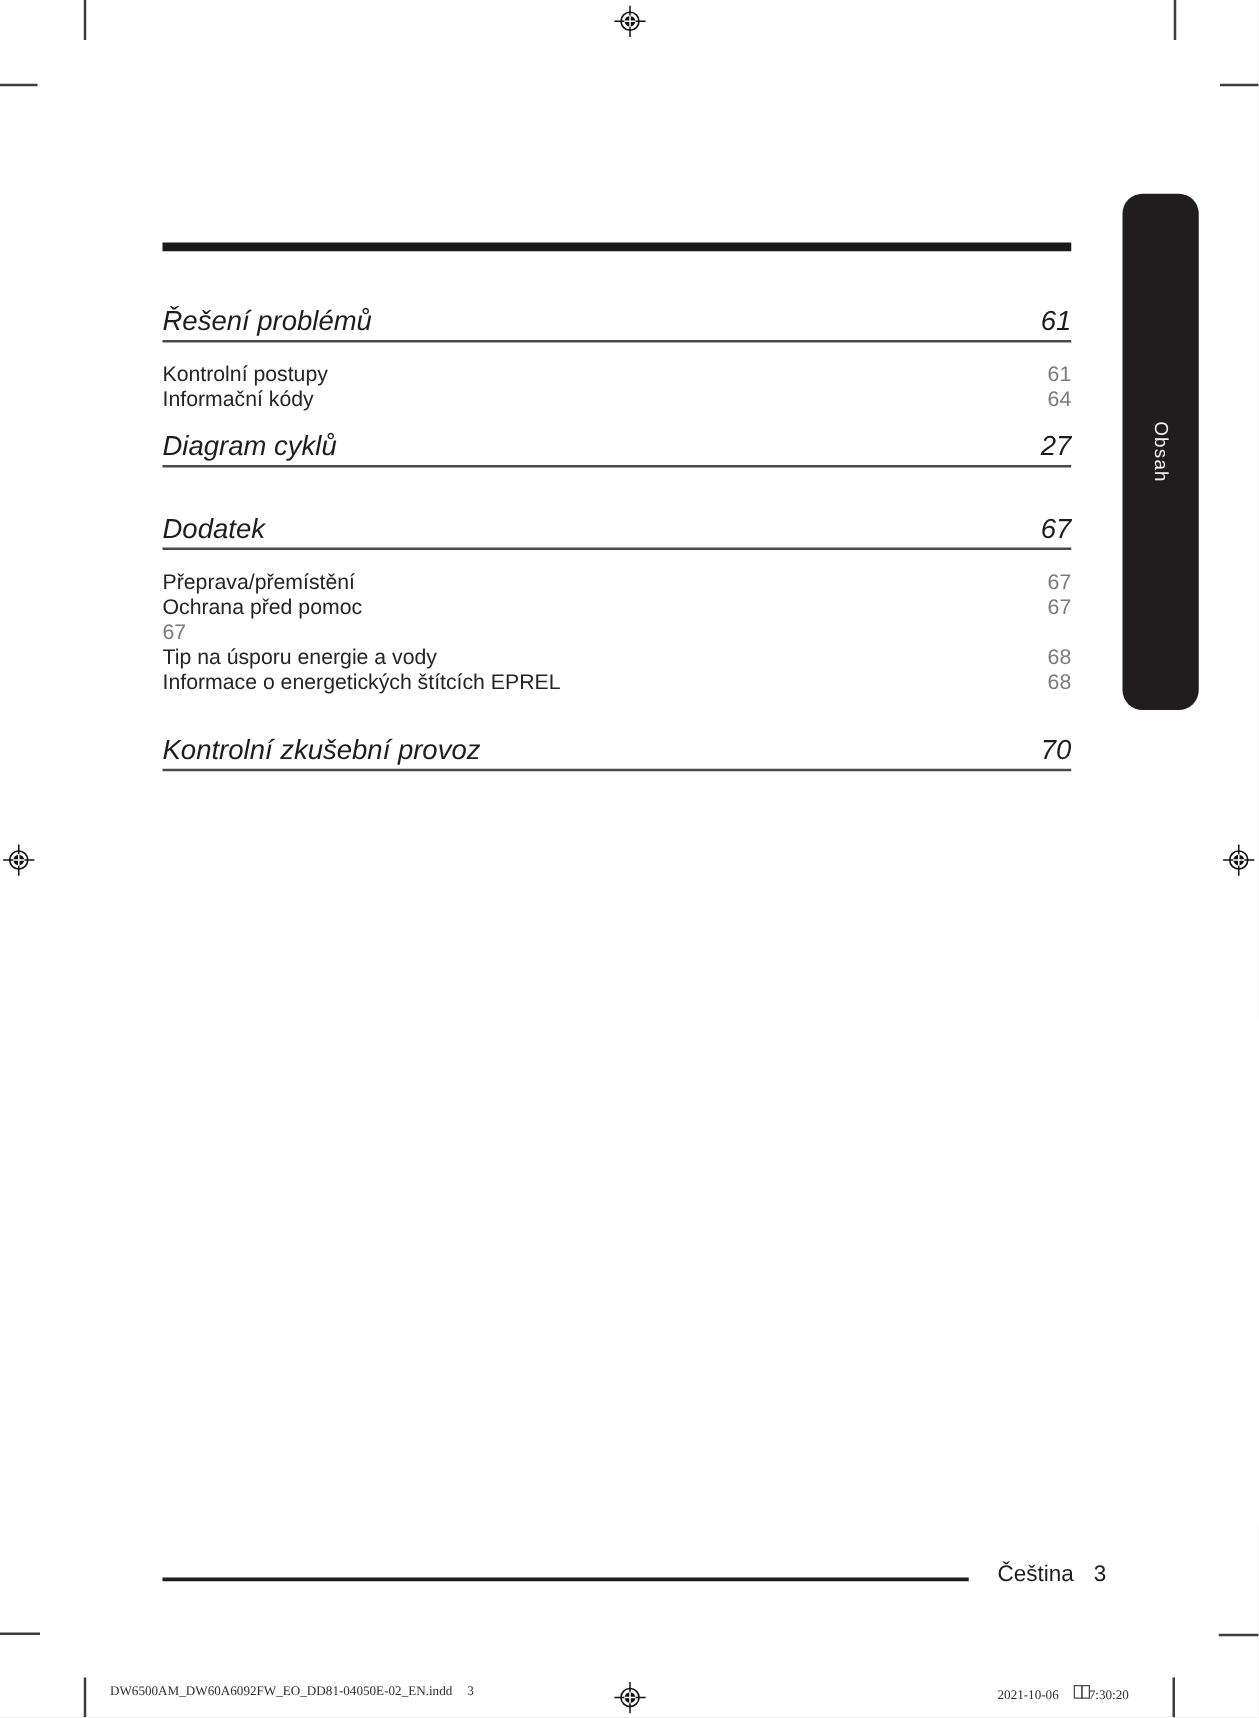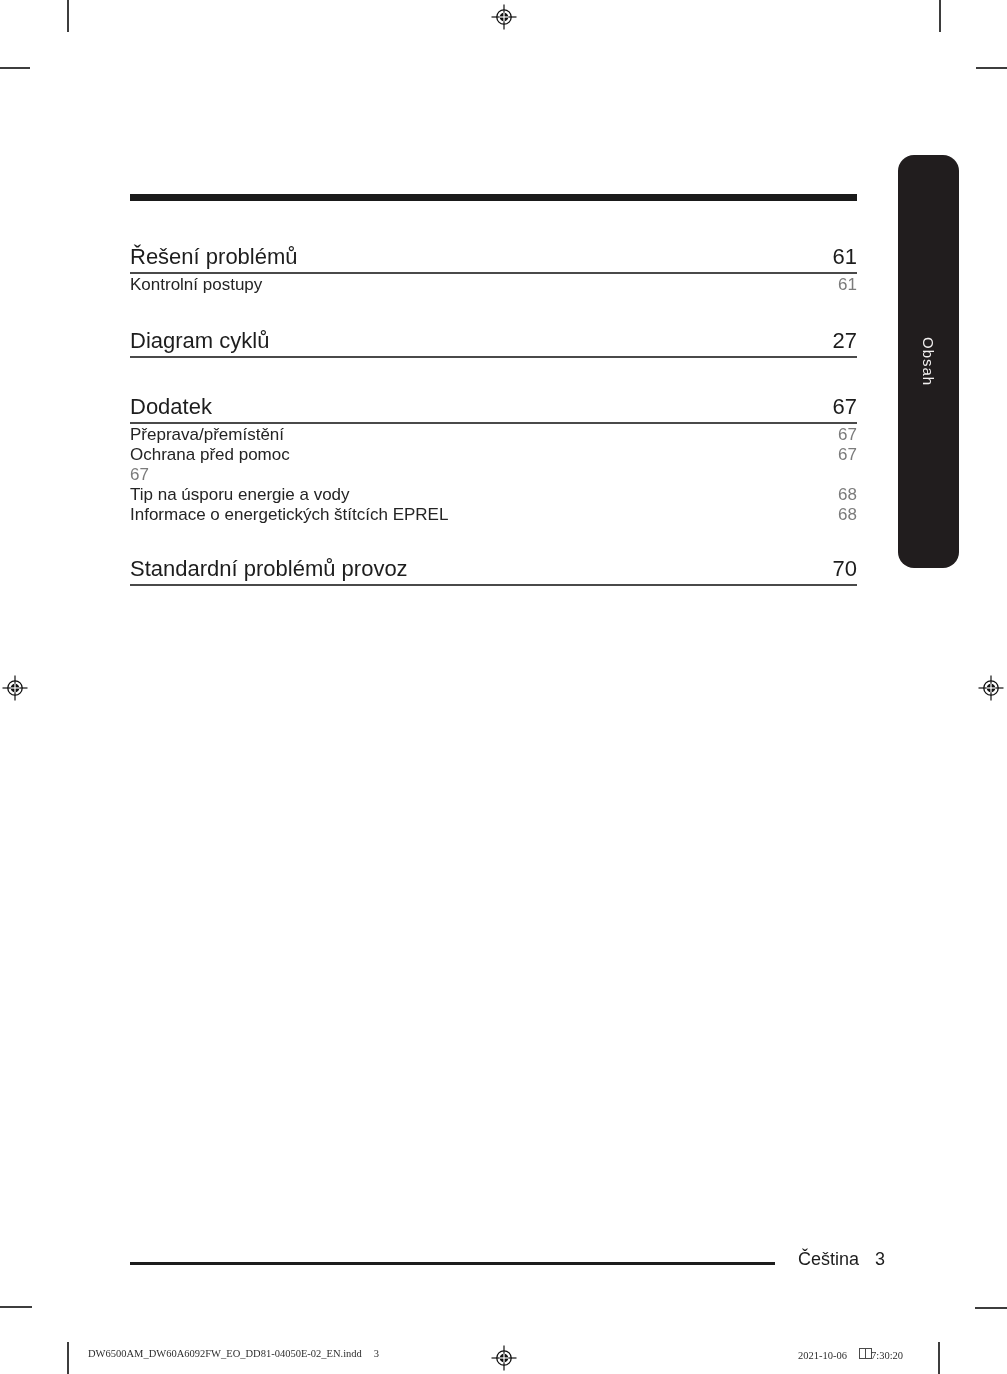--- a/index.html
+++ b/index.html
@@ -20,28 +20,28 @@
   }
   .side-tab .vtext{
     writing-mode:vertical-rl;font-size:15px;letter-spacing:1px;color:#f2f0f0;
   }
   
   .toc{position:absolute;left:130px;top:194px;width:727px;}
   .thick-bar{height:7px;background:#1a1a1a;}
   .sec-head{
     display:flex;justify-content:space-between;align-items:baseline;
     font-size:22px;line-height:26px;color:#1d1d1d;
-    border-bottom:2px solid #4a4a4a;padding-bottom:2px;
+    border-bottom:2px solid #4a4a4a;padding-bottom:2px;font-style:italic;
   }
   .sec-head .sec-page{font-size:22px;}
   .mt-s1{margin-top:43px;}
-  .mt-s2{margin-top:33px;}
+  .mt-s2{margin-top:14px;}
   .mt-s3{margin-top:36px;}
   .mt-s4{margin-top:31px;}
-  .items{margin-top:1px;}
+  .items{margin-top:16px;}
   .item{
     display:flex;justify-content:space-between;align-items:baseline;
     font-size:17px;line-height:20px;color:#242424;
   }
   .item .item-page{color:#7b7b7b;}
   
   .bottom-rule{position:absolute;left:130px;top:1262px;width:645px;height:3px;background:#1d1d1d;}
   .lang-line{
     position:absolute;left:798px;top:1249px;font-size:18px;color:#1d1d1d;
     display:flex;gap:16px;align-items:flex-start;white-space:nowrap;
@@ -115,20 +115,24 @@
 
     <div class="sec-head mt-s1">
       <span>Řešení problémů</span>
       <span class="sec-page">61</span>
     </div>
     <div class="items">
       <div class="item">
         <span>Kontrolní postupy</span>
         <span class="item-page">61</span>
       </div>
+      <div class="item">
+        <span>Informační kódy</span>
+        <span class="item-page">64</span>
+      </div>
     </div>
 
     <div class="sec-head mt-s2">
       <span>Diagram cyklů</span>
       <span class="sec-page">27</span>
     </div>
 
     <div class="sec-head mt-s3">
       <span>Dodatek</span>
       <span class="sec-page">67</span>
@@ -149,21 +153,21 @@
         <span>Tip na úsporu energie a vody</span>
         <span class="item-page">68</span>
       </div>
       <div class="item">
         <span>Informace o energetických štítcích EPREL</span>
         <span class="item-page">68</span>
       </div>
     </div>
 
     <div class="sec-head mt-s4">
-      <span>Standardní problémů provoz</span>
+      <span>Kontrolní zkušební provoz</span>
       <span class="sec-page">70</span>
     </div>
   </div>
 
   <div class="bottom-rule"></div>
   <div class="lang-line">
     <span>Čeština</span>
     <span>3</span>
   </div>
 

